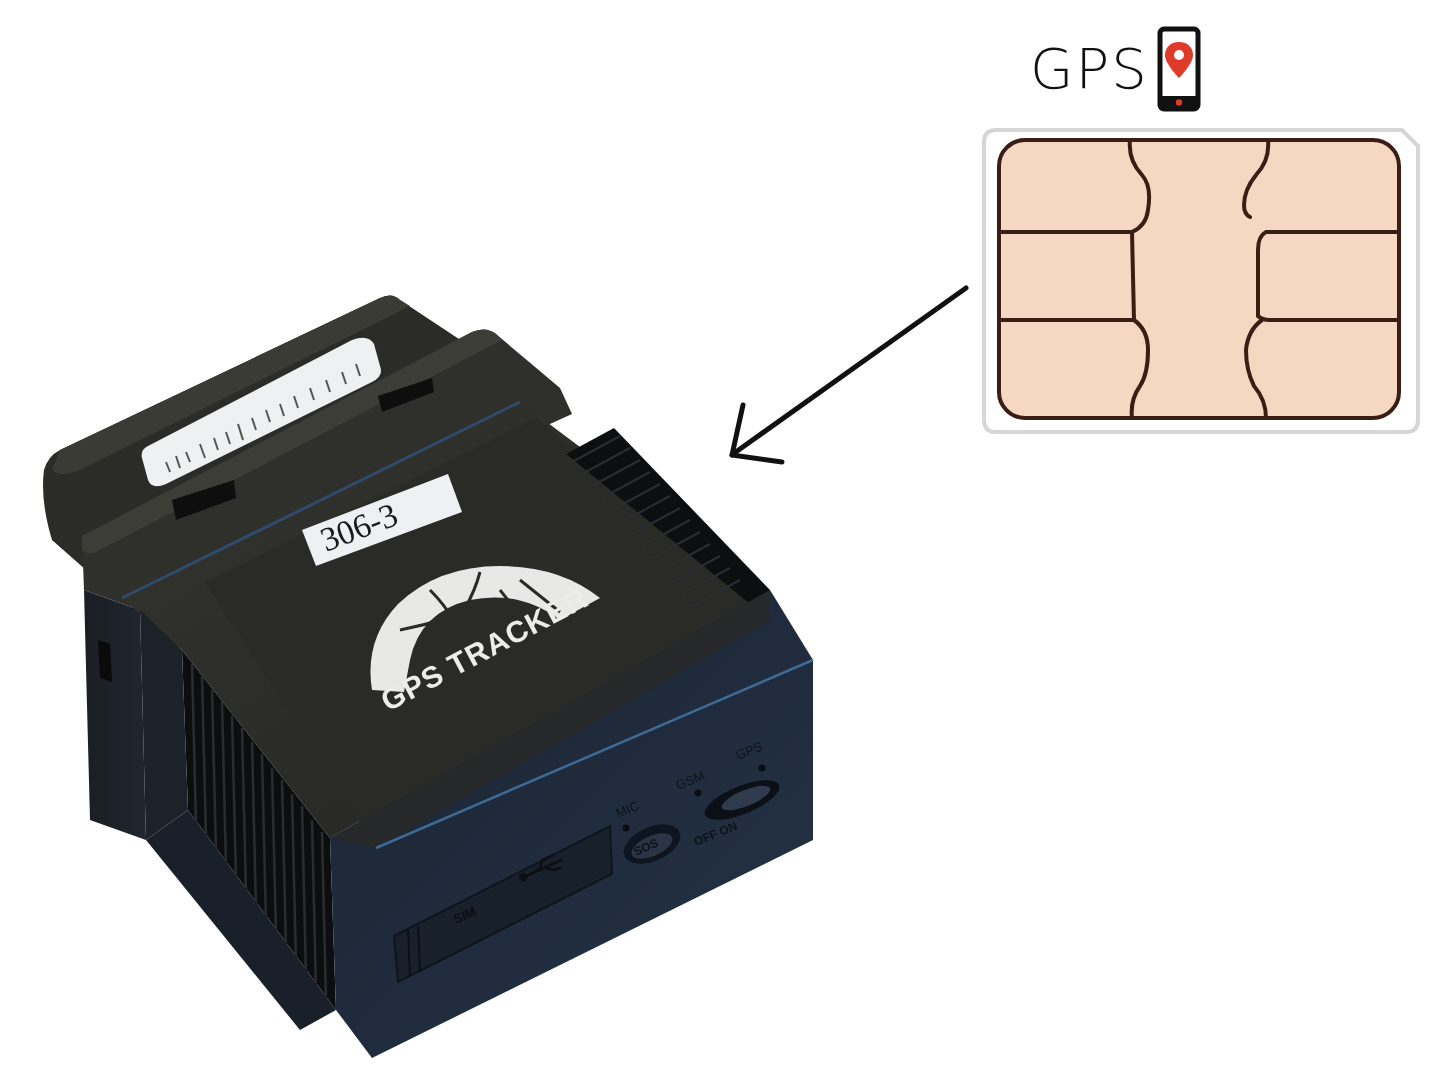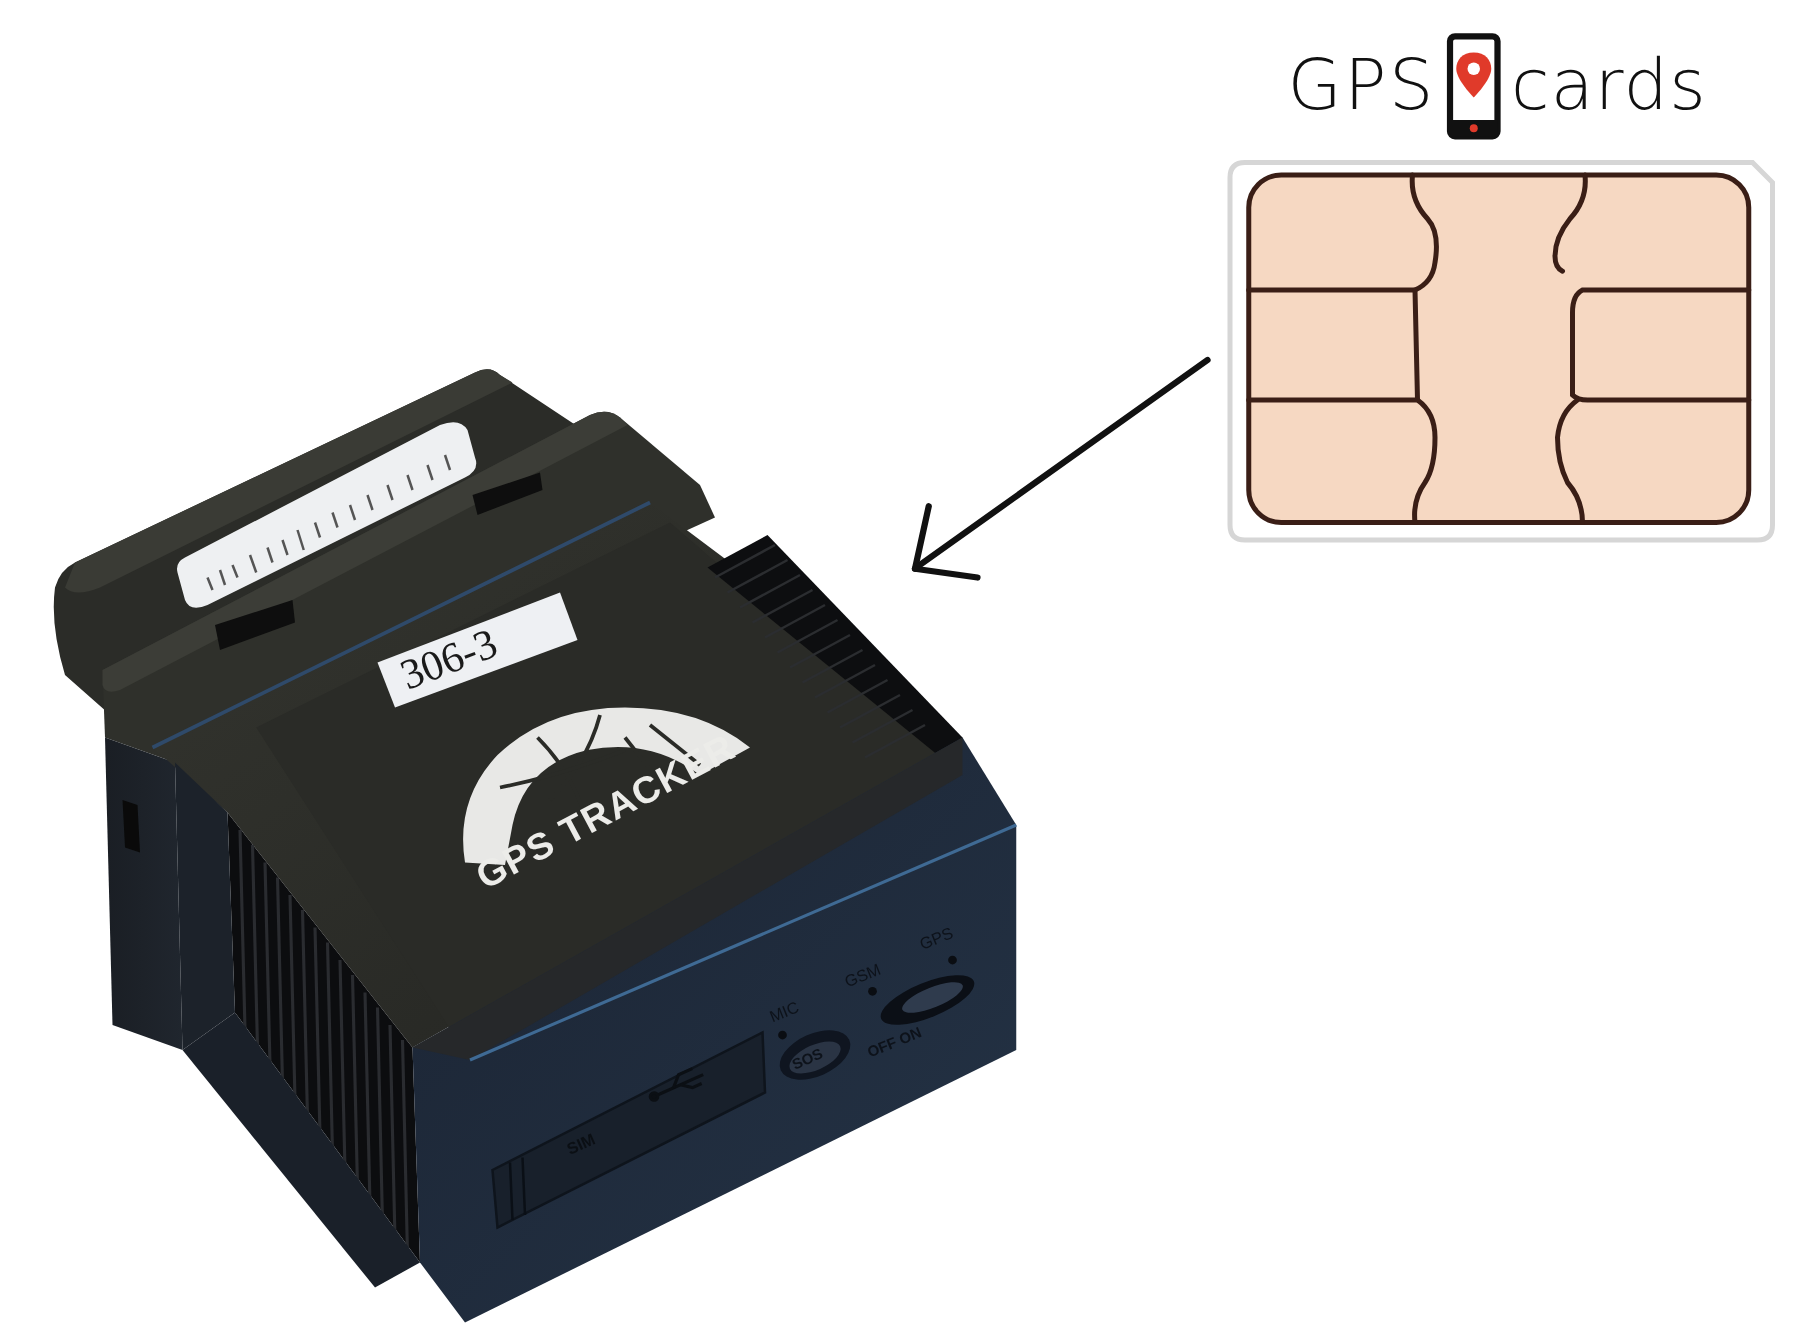--- a/index.html
+++ b/index.html
@@ -21,21 +21,20 @@
 
 <div class="brand">
   <span class="word gps">GPS</span>
   <svg class="phone" viewBox="0 0 44 86">
     <rect x="3" y="3" width="38" height="80" rx="4" fill="#ffffff" stroke="#111" stroke-width="5"></rect>
     <rect x="3" y="70" width="38" height="13" fill="#111"></rect>
     <circle cx="22" cy="76.5" r="3.2" fill="#e03a2a"></circle>
     <path d="M22 16 C13 16 8 22 8 29 C8 38 22 52 22 52 C22 52 36 38 36 29 C36 22 31 16 22 16 Z" fill="#e03a2a"></path>
     <circle cx="22" cy="29" r="5" fill="#ffffff"></circle>
   </svg>
-  <span class="word cards">cards</span>
 </div>
 
 <svg class="layer" viewBox="0 0 1445 1075" style="pointer-events:none">
   <g>
 
     <path d="M996 130 L1402 130 L1418 146 L1418 420 Q1418 432 1406 432 L996 432 Q984 432 984 420 L984 142 Q984 130 996 130 Z" fill="#ffffff" stroke="#d6d6d6" stroke-width="4"></path>
 
     <rect x="999" y="140" width="400" height="278" rx="26" fill="#f6d8c2" stroke="#3a1e16" stroke-width="4"></rect>
 
     <g fill="none" stroke="#3a1e16" stroke-width="4" stroke-linecap="round">

